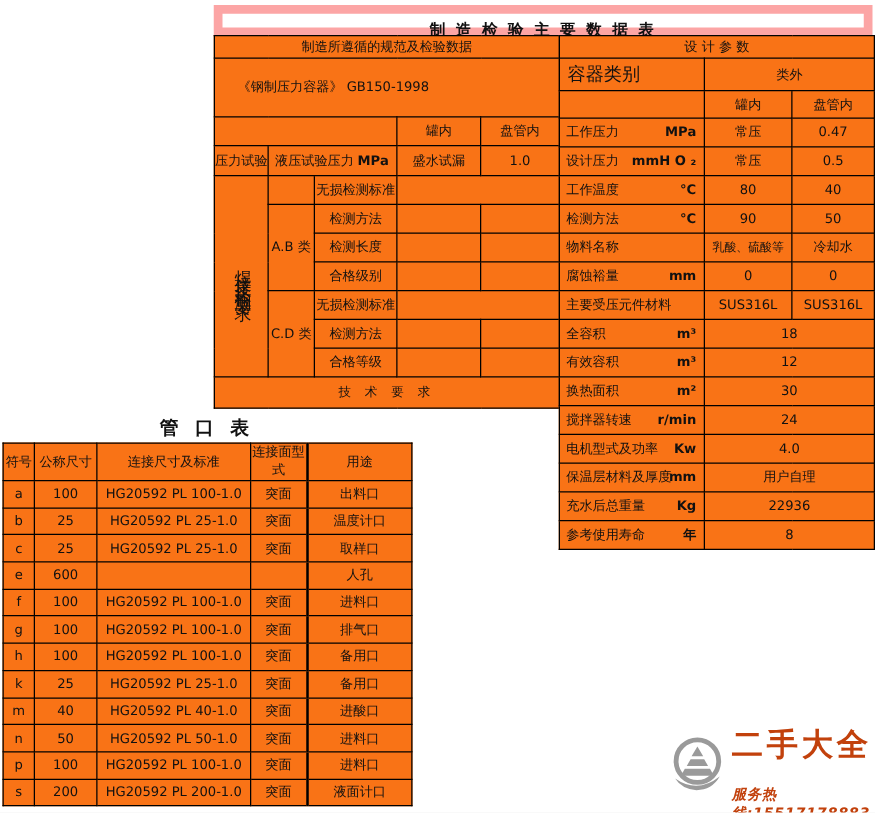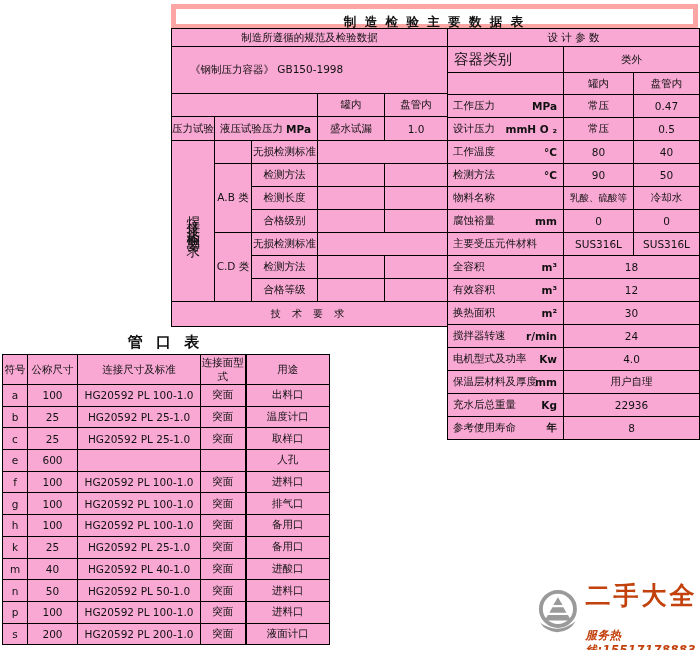--- a/index.html
+++ b/index.html
@@ -2,26 +2,26 @@
 <html><head>
 <meta charset="utf-8">
 <style>
   * { margin:0; padding:0; box-sizing:border-box; }
   body { background:#e8e8e8; }
   .page {
     position:relative; width:700px; height:650px; background:#ffffff;
     font-family:"DejaVu Sans","Liberation Sans",sans-serif; color:#111;
     overflow:hidden;
   }
-  table { border-collapse:collapse; table-layout:fixed; background:#f9a8d4; }
+  table { border-collapse:collapse; table-layout:fixed; background:#f97316; }
   td { border:1px solid #000; font-size:10.5px; text-align:center; padding:0;
        overflow:hidden; white-space:nowrap; }
   
   .main-wrap { position:absolute; left:171px; top:4px; width:527px; }
-  .main-title { height:25px; line-height:25px; border:5px solid #fca5a5;
+  .main-title { height:25px; line-height:25px; border:7px solid #fca5a5;
     text-align:center; font-weight:bold; font-size:12.5px; letter-spacing:2px; }
   .main-body { display:flex; margin-top:-1px; align-items:flex-start; }
   .left-t { width:276px; }
   .right-t { width:252px; margin-left:-1px; }
   td.lbl { text-align:left; padding-left:5px; position:relative; }
   td.lbl .unit { position:absolute; right:6px; top:50%; transform:translateY(-50%);font-weight:bold; }
   td.std { text-align:left; padding-left:18px; }
   .vtext { writing-mode:vertical-rl; text-orientation:upright; margin:0 auto;
     font-size:13.5px; letter-spacing:4px; line-height:1; }
   td.big { font-size:14.5px; text-align:left; padding-left:6px; }

